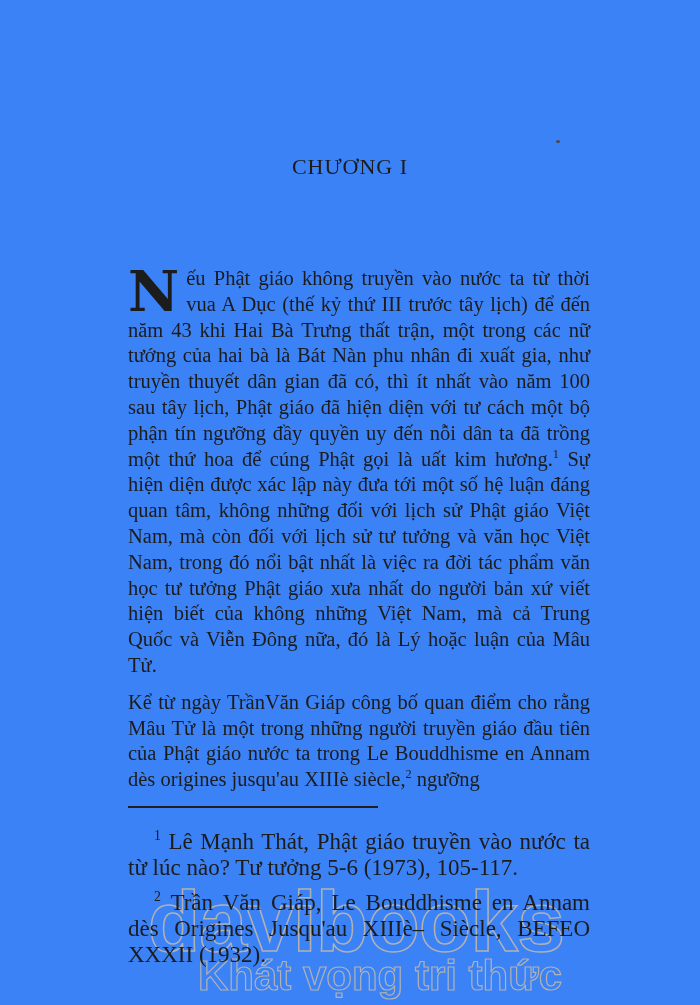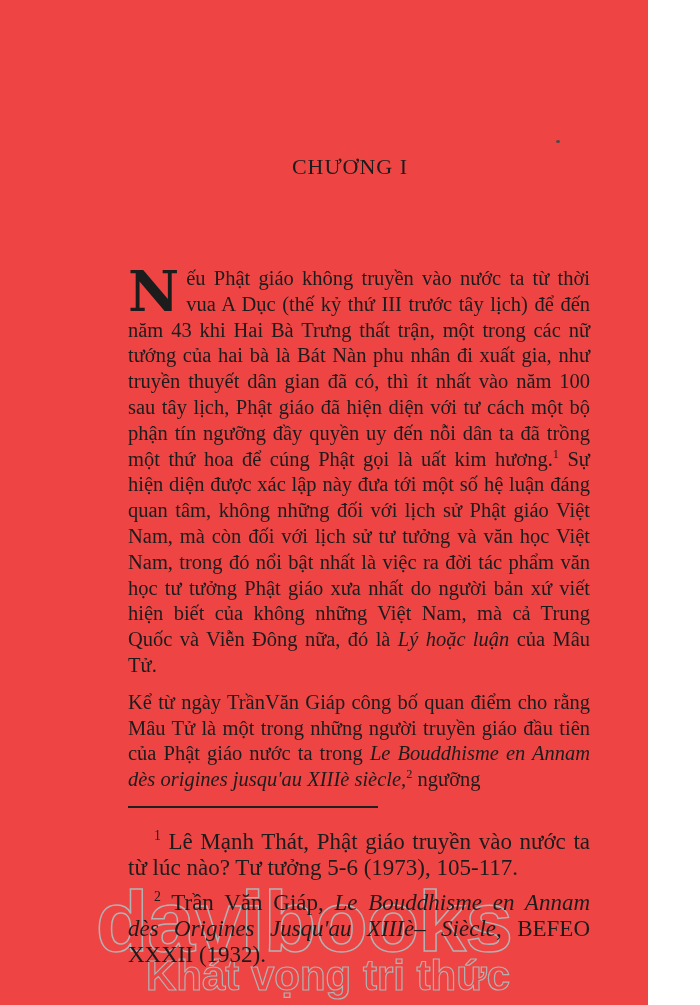--- a/index.html
+++ b/index.html
@@ -6,22 +6,22 @@
   body{
     width:700px;height:1005px;
     background:#ffffff;
     font-family:"Liberation Serif","DejaVu Serif",serif;
     color:#1c1c1c;
     overflow:hidden;
     position:relative;
   }
   .page{
     position:relative;
-    width:648px;height:1005px;
-    background:#ef4444;
+    width:700px;height:1005px;
+    background:#3b82f6;
   }
   .speck{
     position:absolute;left:556px;top:140px;
     width:4px;height:3px;background:#4a4a4a;border-radius:50%;
   }
   .chapter{
     position:absolute;top:154px;left:0;width:700px;
     text-align:center;
     font-size:22px;letter-spacing:1px;
     color:#1c1c1c;
@@ -43,21 +43,21 @@
     color:#1c1c1c;
   }
   .para + .para{margin-top:11px;}
   .dropcap{
     float:left;
     font-size:56px;line-height:44px;
     font-weight:bold;
     padding:3px 7px 0 0;
     font-family:"DejaVu Serif","Liberation Serif",serif;
   }
-  .it{font-style:italic;}
+  .it{}
   sup{font-size:60%;line-height:0;vertical-align:super;}
   .fnsep{
     margin-top:13px;
     width:250px;height:0;
     border-top:2px solid #1f1f1f;
   }
   .footnote{
     margin:0;
     font-size:23px;line-height:26px;
     text-align:justify;

